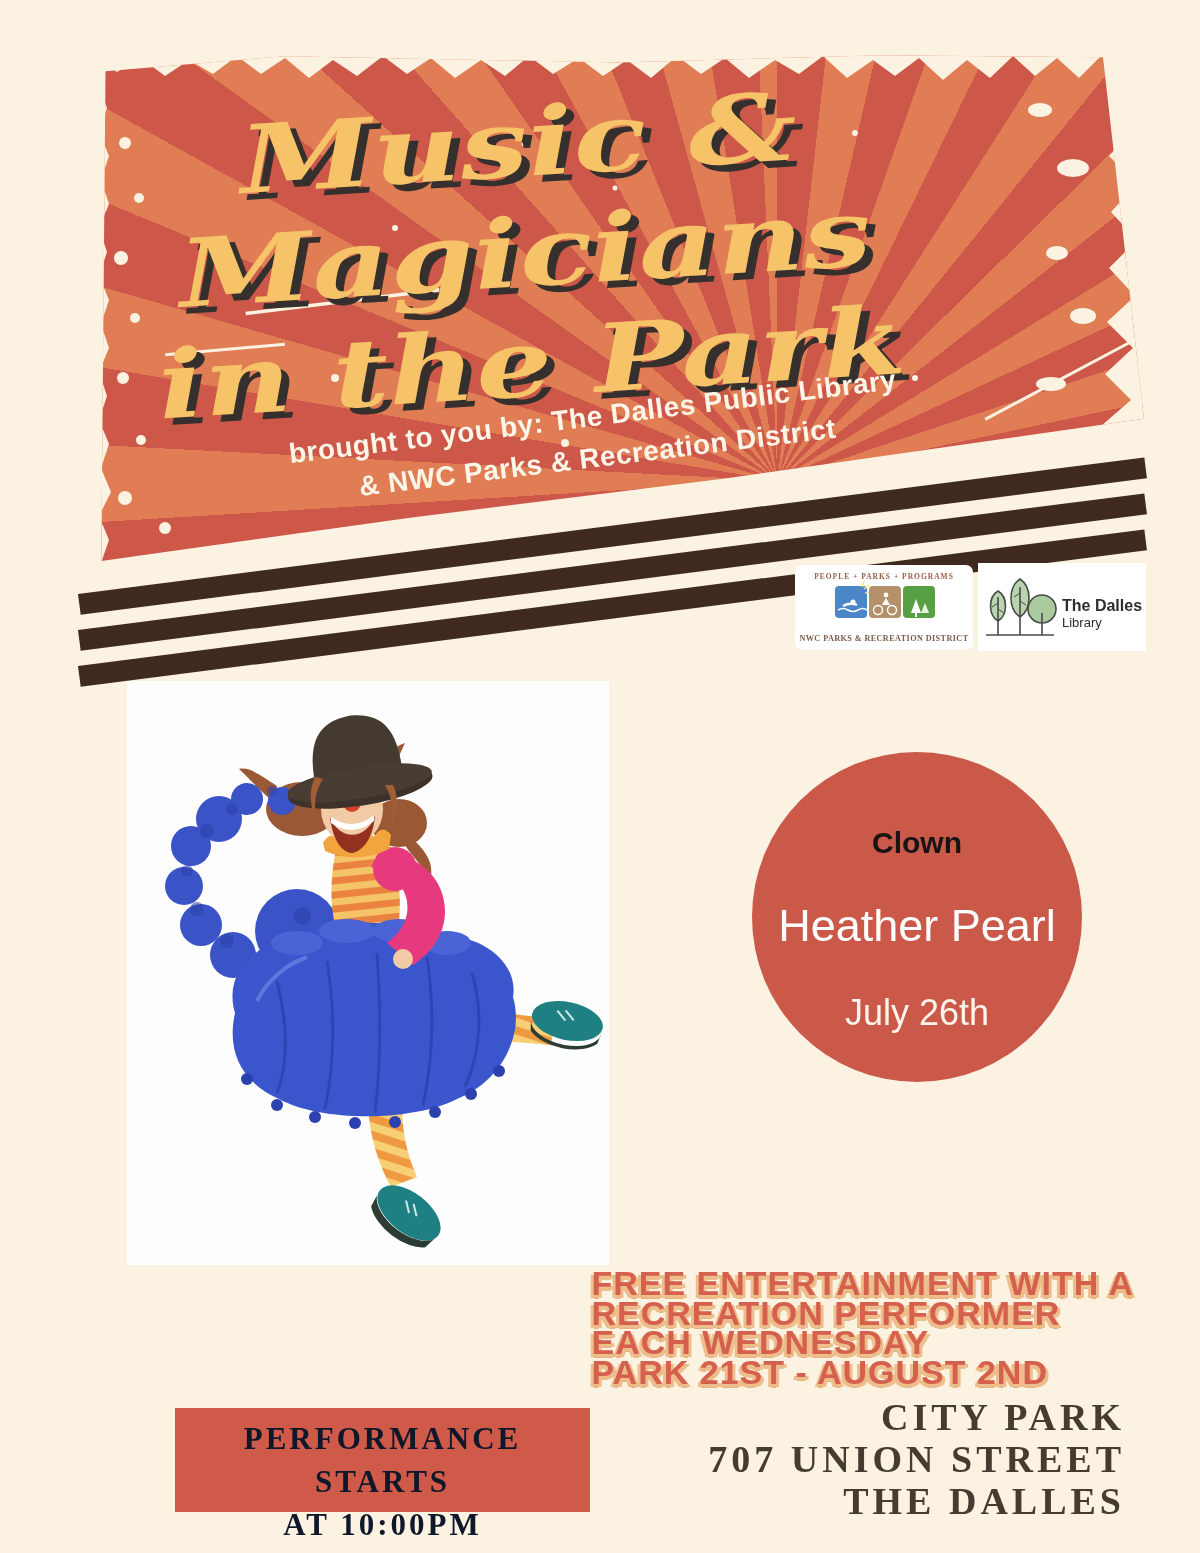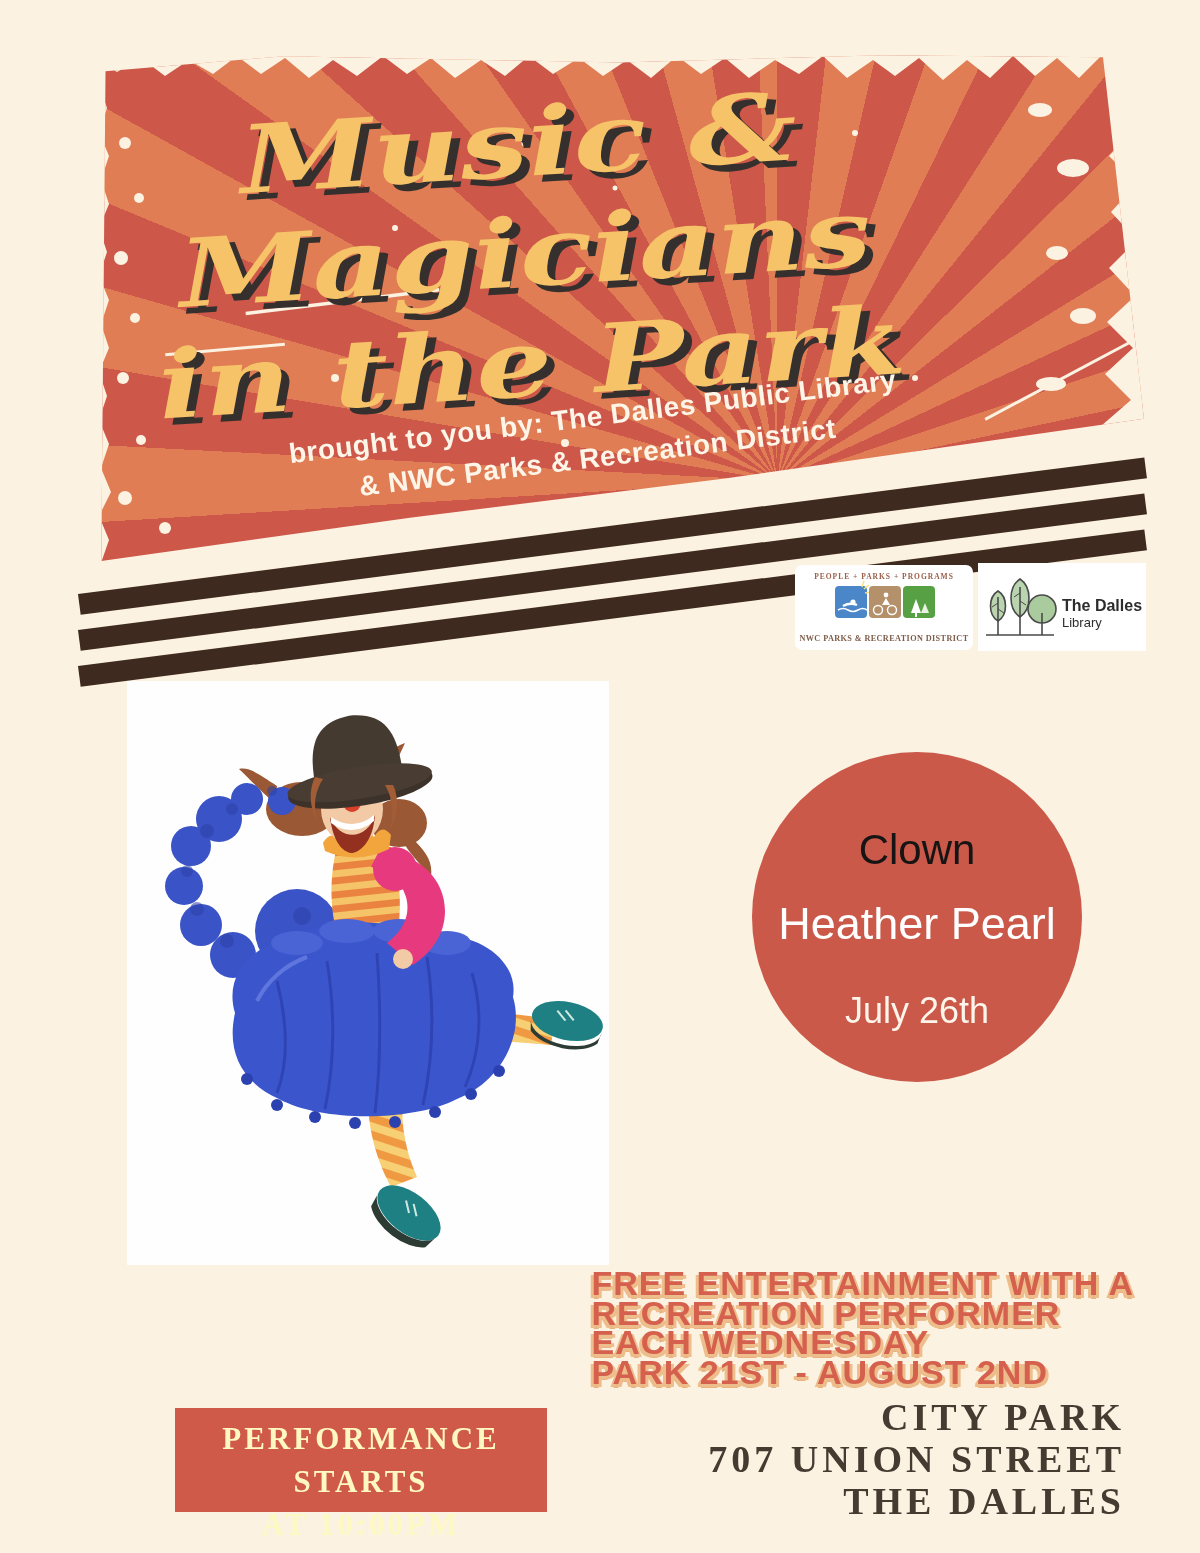--- a/index.html
+++ b/index.html
@@ -29,31 +29,31 @@
   .logo-parks{left:795px;top:565px;width:178px;height:85px;border-radius:7px;}
   .logo-library{left:978px;top:563px;width:168px;height:88px;}
   .logo svg{display:block;width:100%;height:100%;}
 
   
   .photo{position:absolute;left:127px;top:681px;width:482px;height:584px;background:#fefefe;}
 
   
   .badge{position:absolute;left:752px;top:752px;width:330px;height:330px;border-radius:50%;
     background:#ca594a;text-align:center;}
-  .badge .role{margin-top:74px;font-size:42px;font-weight:normal;color:#171414;}
-  .badge .name{margin-top:24px;font-size:45px;color:#ffffff;}
+  .badge .role{margin-top:74px;font-size:30px;font-weight:bold;color:#171414;}
+  .badge .name{margin-top:40px;font-size:45px;color:#ffffff;}
   .badge .date{margin-top:40px;font-size:36px;color:#fdf4ea;}
 
   
   .free{position:absolute;right:66px;top:1269px;font-weight:bold;
     font-size:34px;line-height:29.5px;letter-spacing:1px;color:#d4604d;
     text-shadow:-3px 3px 0 #edbd8b, 3px 3px 0 #edbd8b, 0 4px 0 #e8b27e;white-space:nowrap;}
-  .perfbox{position:absolute;left:175px;top:1408px;width:372px;height:104px;background:#d05a49;
+  .perfbox{position:absolute;left:175px;top:1408px;width:415px;height:104px;background:#d05a49;
     text-align:center;font-family:"Liberation Serif",serif;font-weight:bold;
-    font-size:31px;line-height:43px;letter-spacing:3px;color:#fef9c3;padding-top:0;}
+    font-size:31px;line-height:43px;letter-spacing:3px;color:#0f172a;padding-top:0;}
   .perfbox .inner{margin-top:9px;}
   .location{position:absolute;right:75px;top:1396px;text-align:right;
     font-family:"Liberation Serif",serif;font-weight:bold;font-size:38px;line-height:42px;
     letter-spacing:4px;color:#453b30;white-space:nowrap;}
 </style>
 </head>
 <body>
 
 <div class="poster">
 

